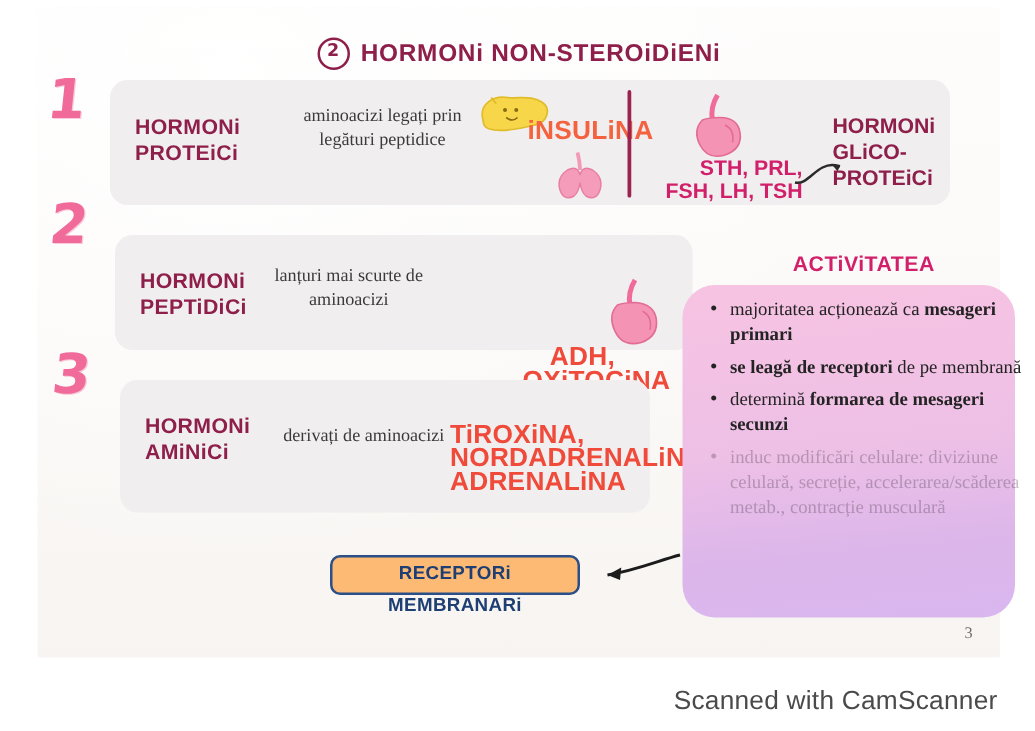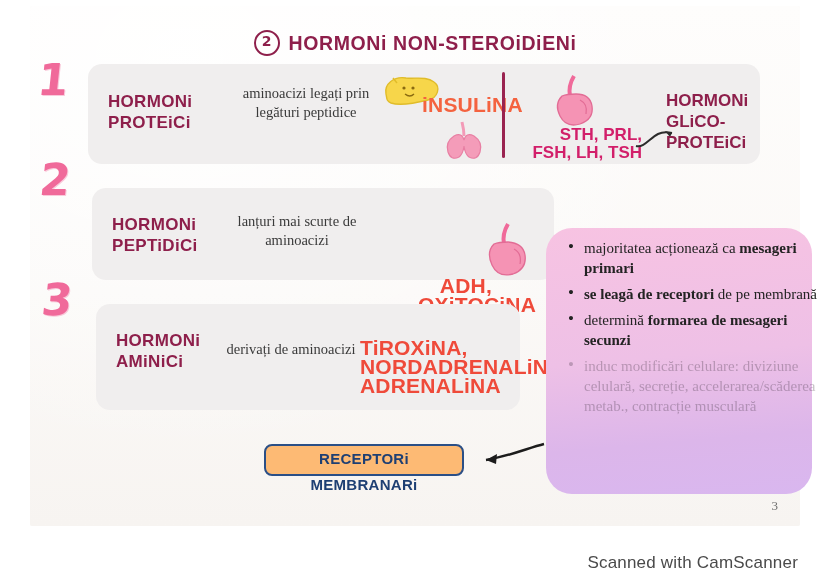--- a/index.html
+++ b/index.html
@@ -108,21 +108,21 @@
 
   .def-text {
     position: absolute;
     color: #3a3a3a;
     font-size: 14.5px;
     line-height: 19px;
     text-align: center;
     font-family: "Liberation Serif", serif;
   }
   #def1 { left: 196px; top: 78px;  width: 160px; }
-  #def2 { left: 197px; top: 206px; width: 140px; }
+  #def2 { left: 179px; top: 206px; width: 140px; }
   #def3 { left: 196px; top: 334px; width: 130px; }
 
   .hormone-list {
     position: absolute;
     color: #ef4a3a;
     font-weight: bold;
     font-size: 21px;
     line-height: 19px;
     letter-spacing: 0.2px;
   }
@@ -261,21 +261,21 @@
     font-size: 13px;
     font-family: "Liberation Serif", serif;
   }
 
   
   #footer {
     position: absolute;
     right: 30px;
     bottom: 12px;
     color: #4a4a4a;
-    font-size: 17px;
+    font-size: 21px;
     letter-spacing: 0.2px;
   }
 
   
   .doodle { position: absolute; }
   #doodle-pancreas { left: 352px; top: 68px; width: 60px; height: 34px; }
   #doodle-thyroid  { left: 412px; top: 112px; width: 44px; height: 48px; }
   #doodle-pit1     { left: 520px; top: 68px; width: 52px; height: 58px; }
   #doodle-pit2     { left: 452px; top: 216px; width: 52px; height: 60px; }
 </style>
@@ -349,20 +349,21 @@
     </svg>
 
     <div class="row-card" id="card3"></div>
     <div class="cat-label" id="cat3" style="white-space: pre-line;">HORMONi
 AMiNiCi</div>
     <div class="def-text" id="def3">derivați de aminoacizi</div>
     <div class="hormone-list" id="h-amine" style="white-space: pre-line;">TiROXiNA,
 NORDADRENALiNA,
 ADRENALiNA</div>
 
+    <div id="activ-title">ACTiViTATEA</div>
     <div id="activ-box"></div>
     <ul id="activ-list">
       <li>
         <span>majoritatea acționează ca </span><b>mesageri primari</b><span></span>
       </li>
       <li>
         <span></span><b>se leagă de receptori</b><span> de pe membrană</span>
       </li>
       <li>
         <span>determină </span><b>formarea de mesageri secunzi</b><span></span>

